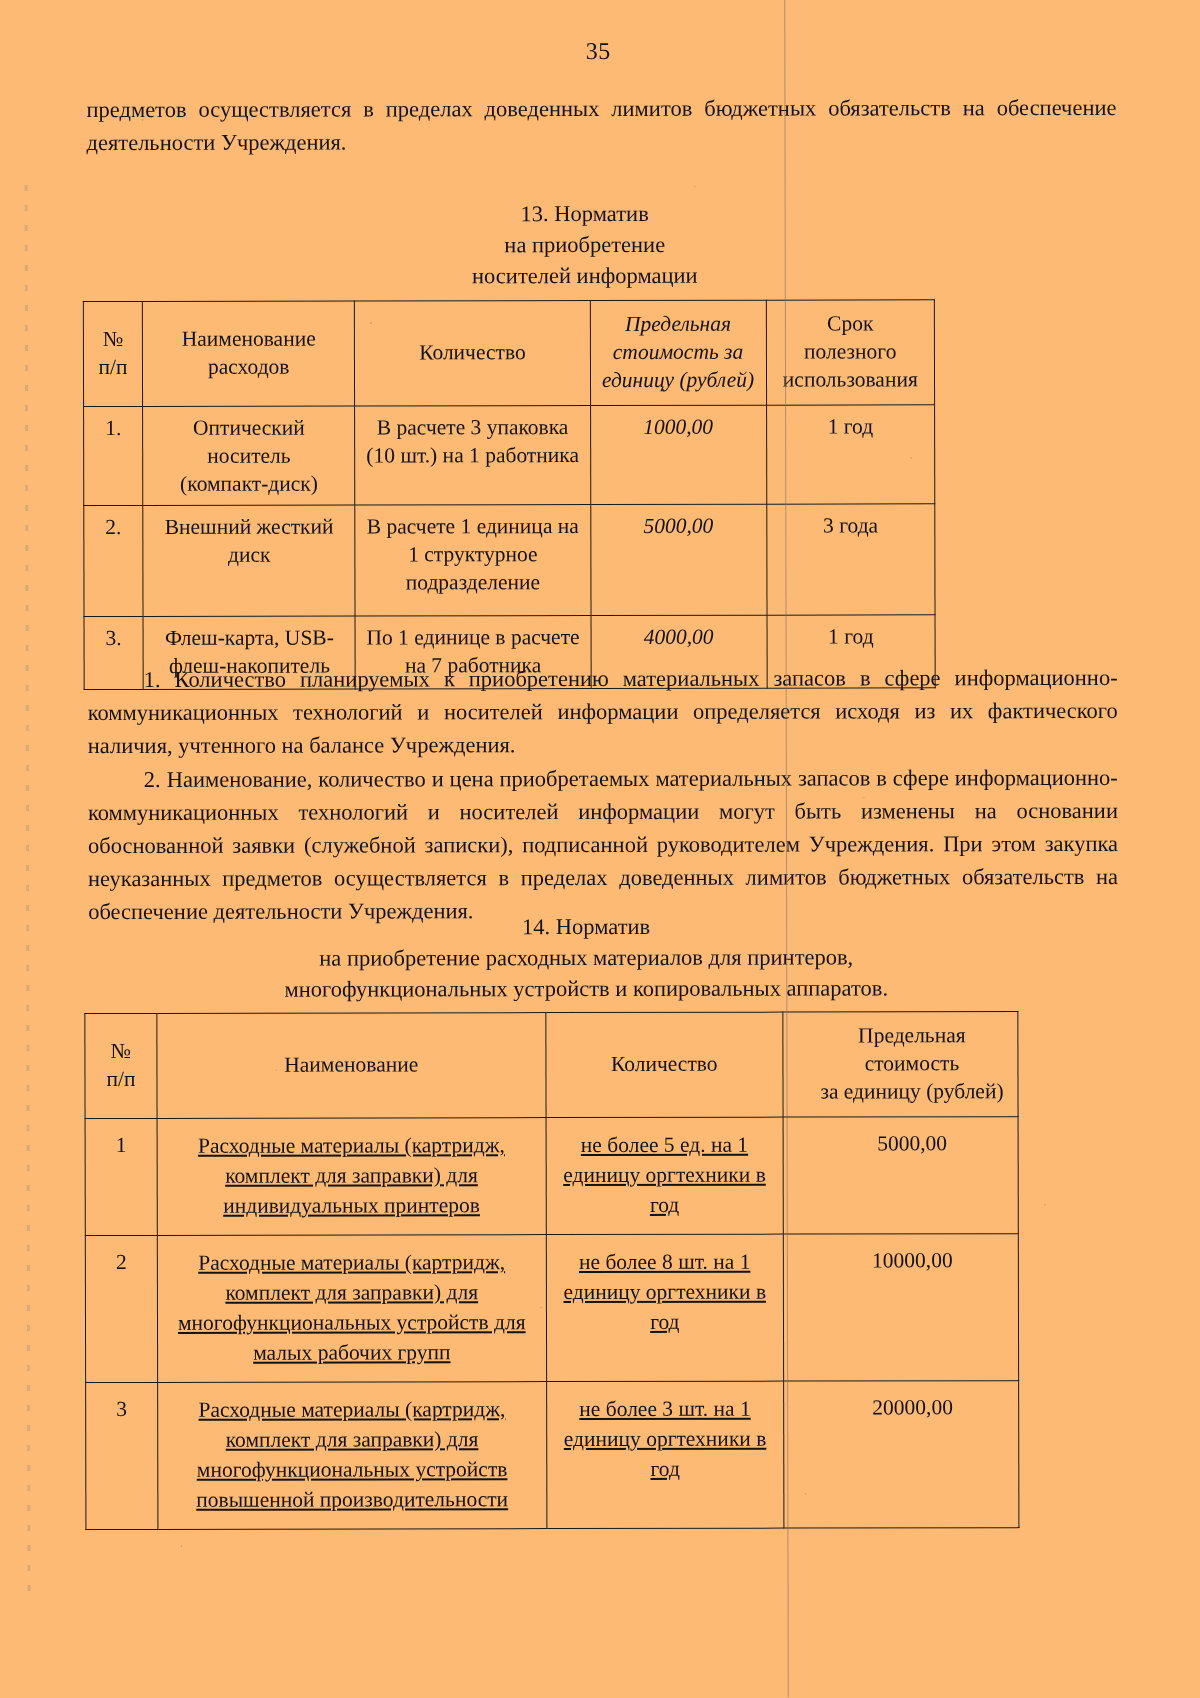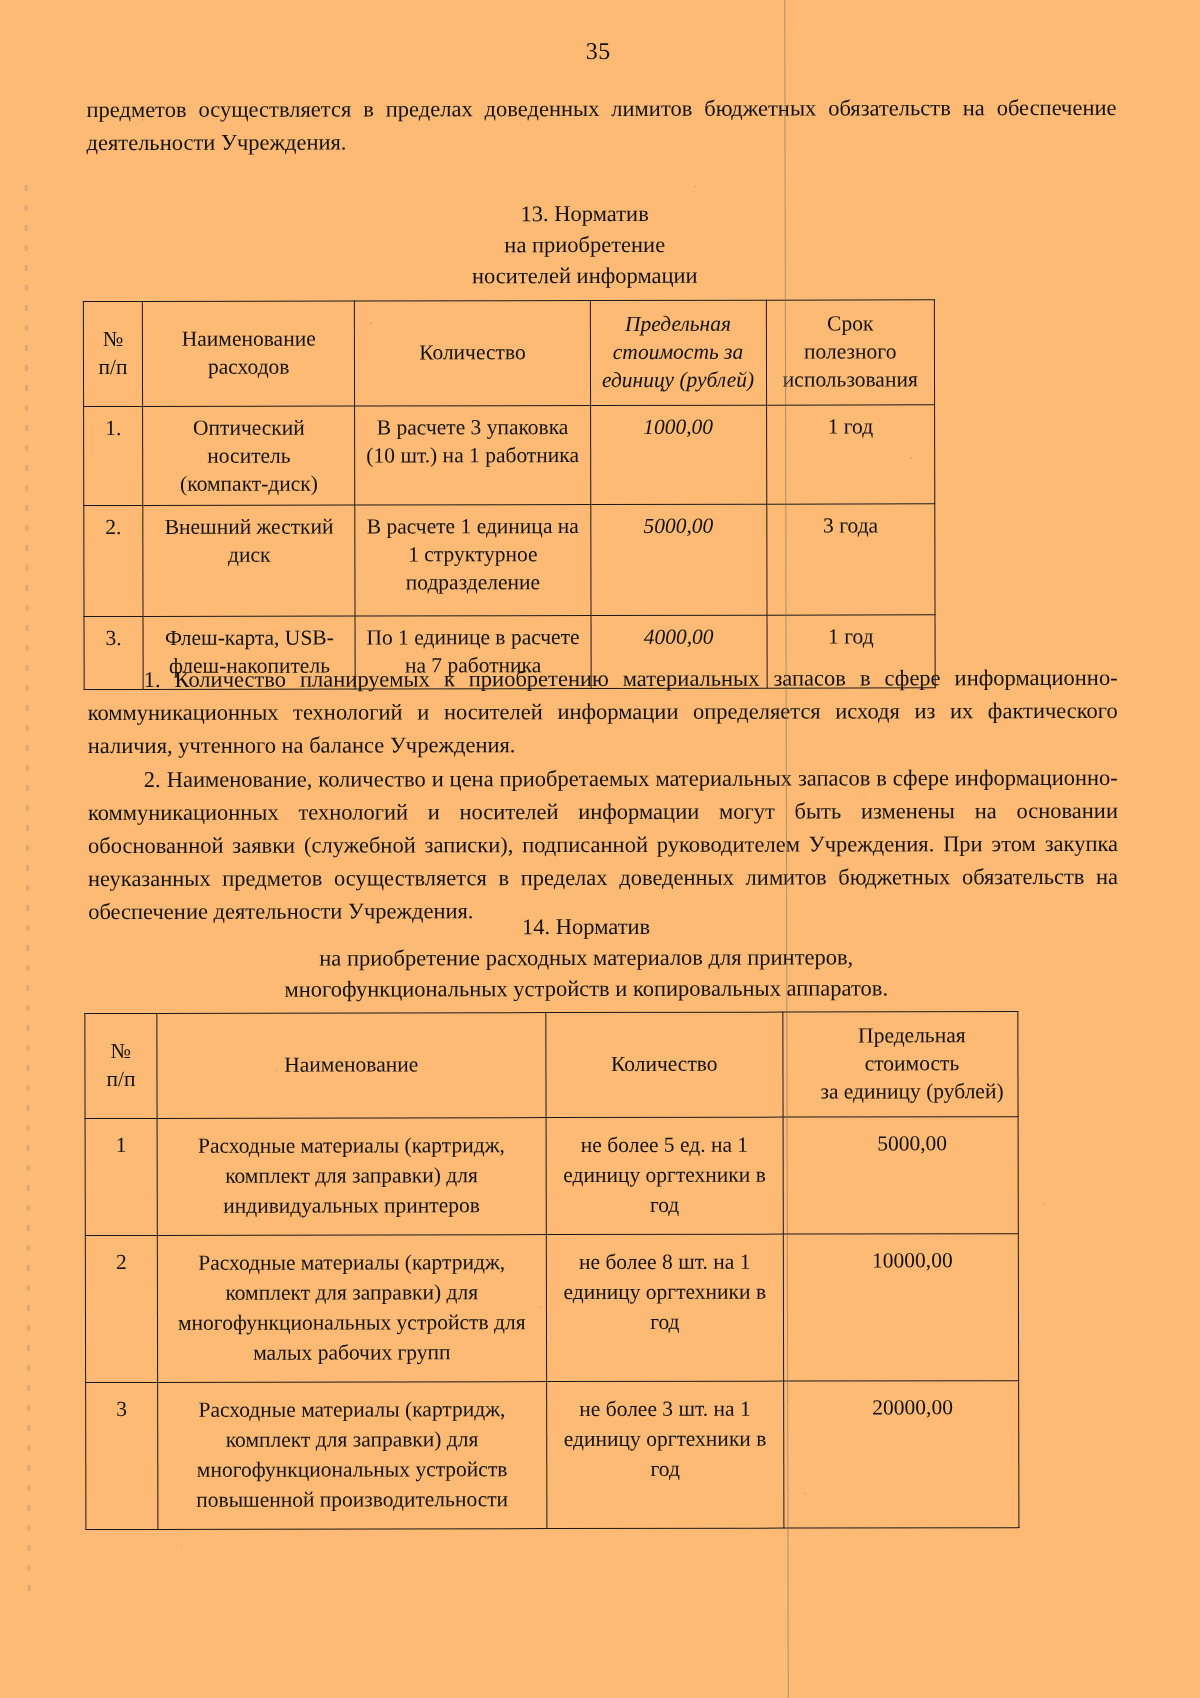--- a/index.html
+++ b/index.html
@@ -142,21 +142,21 @@
   #table-nositeli .c-price { width: 176px; font-style: italic; }
   #table-nositeli .c-term  { width: 160px; }
 
   
   #table-rashodniki { left: 84px; top: 1012px; width: 934px; }
   #table-rashodniki .c-num   { width: 66px; }
   #table-rashodniki .c-name  { width: 406px; }
   #table-rashodniki .c-qty   { width: 246px; }
   #table-rashodniki .c-price { width: 216px; padding-left: 29px; }
   #table-rashodniki td { padding-top: 12px; padding-bottom: 14px; }
-  #table-rashodniki .r-name { line-height: 30px; }
+  #table-rashodniki .r-name { line-height: 30px; text-decoration: underline; }
 
   .row-tall-1 td { height: 58px; }
   .row-tall-2 td { height: 96px; }
 </style>
 </head>
 <body>
 
 <div class="page">
   <div class="page-inner">
 

